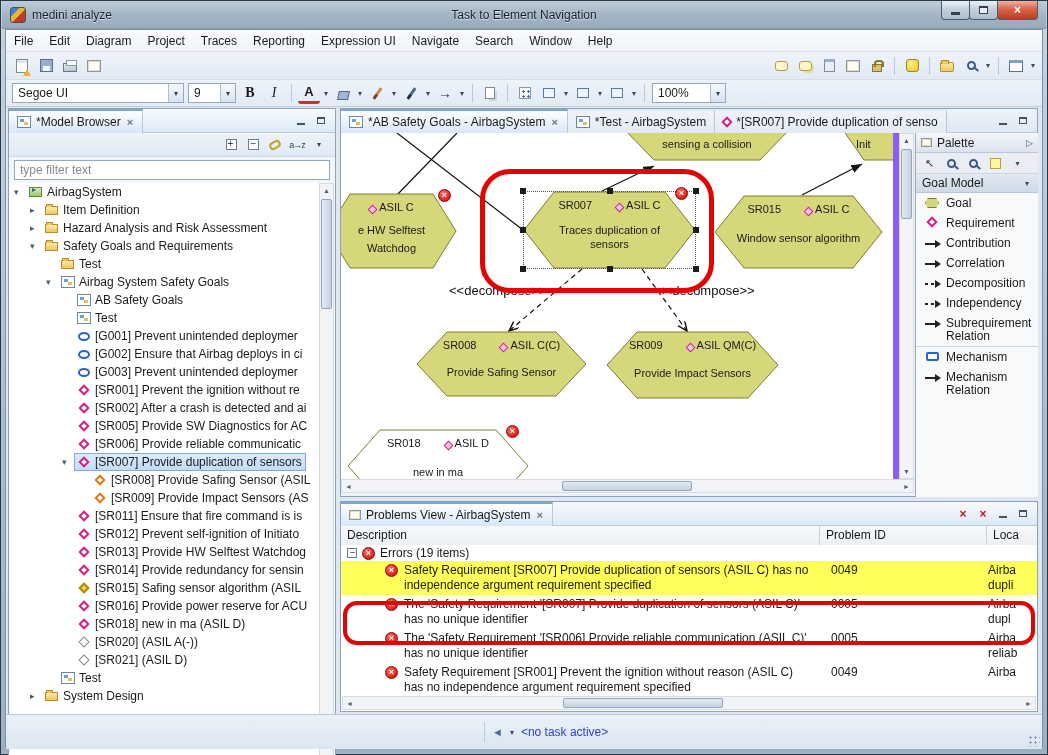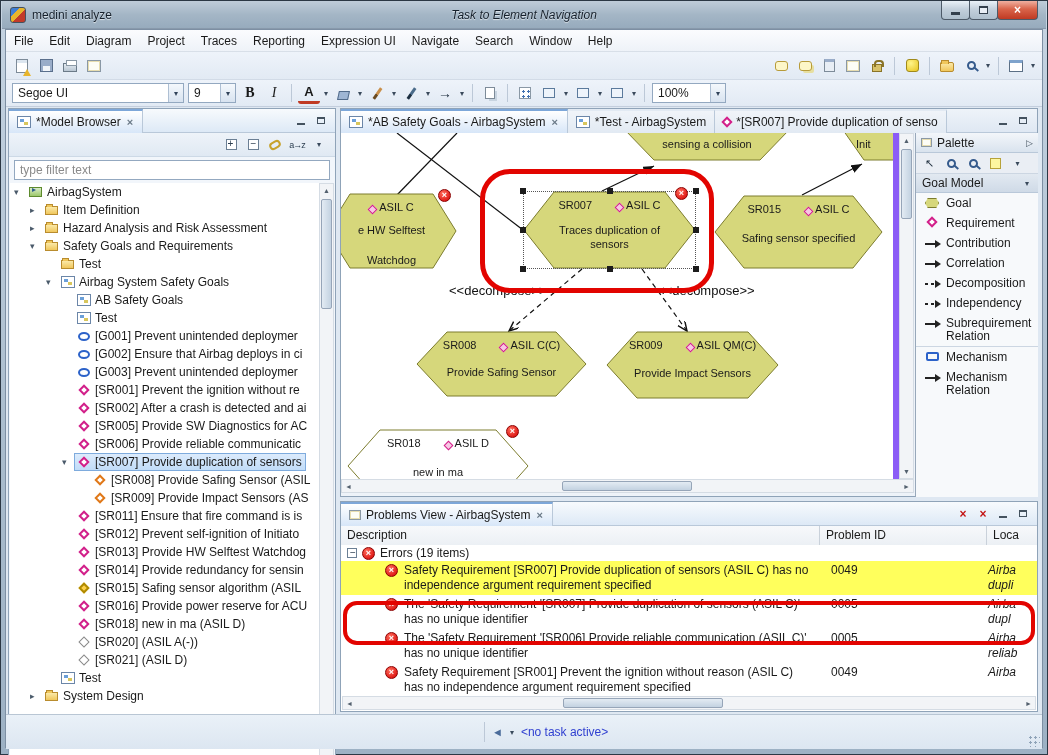--- a/index.html
+++ b/index.html
@@ -7,21 +7,21 @@
   body { position:relative; font-family:"Liberation Sans", sans-serif; font-size:12px; color:#1a1a1a; background:#9fb2c4; overflow:hidden; }
 
   
   .win-frame { position:absolute; inset:0; border:1px solid #2b3744;
     background:linear-gradient(#c6d4e2,#a9bccd 60%,#9db1c4); }
   .titlebar { position:absolute; left:1px; right:1px; top:0; height:28px; display:flex; align-items:center; padding:0 8px;
     background:linear-gradient(#bfccd9,#a4b6c6 50%,#97abbd); border-bottom:1px solid #8899ab; }
   .app-icon { width:16px; height:16px; border-radius:3px; margin-right:6px;
     background:linear-gradient(135deg,#3f7fd6 30%,#e8b52c 30% 55%,#c23b2a 55%); border:1px solid #44515f; }
   .app-title { font-size:12px; color:#15202c; text-shadow:0 1px 1px rgba(255,255,255,.7); }
-  .center-title { position:absolute; left:0; right:0; text-align:center; font-size:12px; color:#15202c; text-shadow:0 1px 1px rgba(255,255,255,.7); pointer-events:none;font-style:italic; }
+  .center-title { position:absolute; left:0; right:0; text-align:center; font-size:12px; color:#15202c; text-shadow:0 1px 1px rgba(255,255,255,.7); pointer-events:none; }
   .win-buttons { position:absolute; right:8px; top:0; display:flex; }
   .win-btn { width:29px; height:19px; border:1px solid #4d5a68; border-top:none; border-radius:0 0 4px 4px; margin-left:-1px;
     background:linear-gradient(#e9f1f8,#c3d0dc 45%,#aebfcd); display:flex; align-items:center; justify-content:center; }
   .win-btn.close { width:41px; background:linear-gradient(#f0b0a0,#d9644a 45%,#c03a23); color:#fff; font-weight:bold; font-size:12px; border-radius:0 0 4px 4px; }
   .glyph-min { width:9px; height:3px; background:#33404d; margin-top:6px; }
   .glyph-max { width:9px; height:8px; border:1px solid #33404d; border-top:2px solid #33404d; background:#e8eef5; }
 
   
   .client { position:absolute; left:4px; right:4px; top:28px; bottom:6px; background:#dfe8f2; border:1px solid #7d8fa3; }
   .menubar { position:absolute; left:5px; right:5px; top:29px; height:22px; display:flex; align-items:center;
@@ -167,21 +167,21 @@
   .col { padding:2px 6px; border-right:1px solid #c9d1da; white-space:nowrap; overflow:hidden; }
   .col-desc { width:479px; }
   .col-id { width:167px; }
   .col-loc { flex:1; }
   .pbody { position:absolute; left:0; right:0; top:43px; bottom:15px; background:#fff; overflow:hidden; }
   .pgroup { height:16px; display:flex; align-items:center; gap:5px; padding-left:6px; }
   .prow { height:34px; display:flex; align-items:flex-start; padding-left:44px; position:relative; }
   .prow .err-ic { margin-top:3px; }
   .pcell-desc { width:417px; padding:2px 4px 0 6px; line-height:15px; max-height:32px; overflow:hidden; }
   .pcell-id { width:167px; padding:2px 6px 0 16px; }
-  .pcell-loc { flex:1; padding:2px 11px 0 6px; line-height:15px; overflow:hidden; white-space:nowrap;font-style:italic; }
+  .pcell-loc { flex:1; padding:2px 11px 0 6px; line-height:15px; overflow:hidden; white-space:nowrap; }
   .prow.highlight { background:#ffff5c; }
   .problems-annotation { position:absolute; left:2px; right:2px; top:56px; height:44px; border:4px solid #e20400; border-radius:14px; pointer-events:none; z-index:5; }
   .err-ic { width:13px; height:13px; flex:0 0 13px; border-radius:50%; background:radial-gradient(circle at 35% 30%,#ff6a5a,#d40000); border:1px solid #8c0000; color:#fff; font-size:9px; font-weight:bold; line-height:11px; text-align:center; }
   #pb-hscroll { left:1px; right:1px; bottom:1px; }
   .red-x { color:#c41616; font-weight:bold; font-size:12px; }
 
   
   .statusbar { position:absolute; left:5px; right:5px; top:713px; height:35px; background:linear-gradient(#eaf1f8,#dce6f1); border-top:1px solid #b9c6d4; display:flex; align-items:center; }
   .status-sep { width:1px; height:20px; background:#bcc8d7; position:absolute; left:478px; }
   .task-area { position:absolute; left:486px; display:flex; align-items:center; gap:4px; }
@@ -649,21 +649,21 @@
             <polygon points="24,1 107,1 130,38 107,75 24,75 1,38" fill="#d6d77b" stroke="#7c7c2e"></polygon>
           </svg>
         <span class="badge" style="right:6px;top:-4px">×</span>
         <div class="hex-head">
             <span class="asil">
               <i class="t-dia"></i>
               <span>ASIL C</span>
             </span>
           </div>
         <div class="hex-text" style="top:30px"><span>e HW Selftest</span></div>
-        <div class="hex-text" style="top:60px"><span>Watchdog</span></div>
+        <div class="hex-text" style="top:48px"><span>Watchdog</span></div>
       </div>
 
       <div class="hex" style="left:182px;top:58px;width:173px;height:78px">
         <svg class="hexbg" viewBox="0 0 173 78" preserveAspectRatio="none">
             <polygon points="31,1 142,1 172,39 142,77 31,77 1,39" fill="#d6d77b" stroke="#7c7c2e"></polygon>
           </svg>
         <span class="selrect"></span>
         <span class="badge" style="right:8px;top:-4px">×</span>
         <div class="hex-head">
             <span>SR007</span>
@@ -688,21 +688,21 @@
         <svg class="hexbg" viewBox="0 0 169 74" preserveAspectRatio="none">
             <polygon points="30,1 139,1 168,37 139,73 30,73 1,37" fill="#d6d77b" stroke="#7c7c2e"></polygon>
           </svg>
         <div class="hex-head">
             <span>SR015</span>
             <span class="asil">
               <i class="t-dia"></i>
               <span>ASIL C</span>
             </span>
           </div>
-        <div class="hex-text" style="top:36px"><span>Safing sensor specified</span></div>
+        <div class="hex-text" style="top:36px"><span>Window sensor algorithm</span></div>
       </div>
 
       <div class="decompose-label" style="left:108px;top:150px">&lt;&lt;decompose&gt;&gt;</div>
       <div class="decompose-label" style="left:316px;top:150px">&lt;&lt;decompose&gt;&gt;</div>
 
       <div class="hex" style="left:75px;top:198px;width:171px;height:66px">
         <svg class="hexbg" viewBox="0 0 171 66" preserveAspectRatio="none">
             <polygon points="31,1 140,1 170,33 140,65 31,65 1,33" fill="#d6d77b" stroke="#7c7c2e"></polygon>
           </svg>
         <div class="hex-head">

